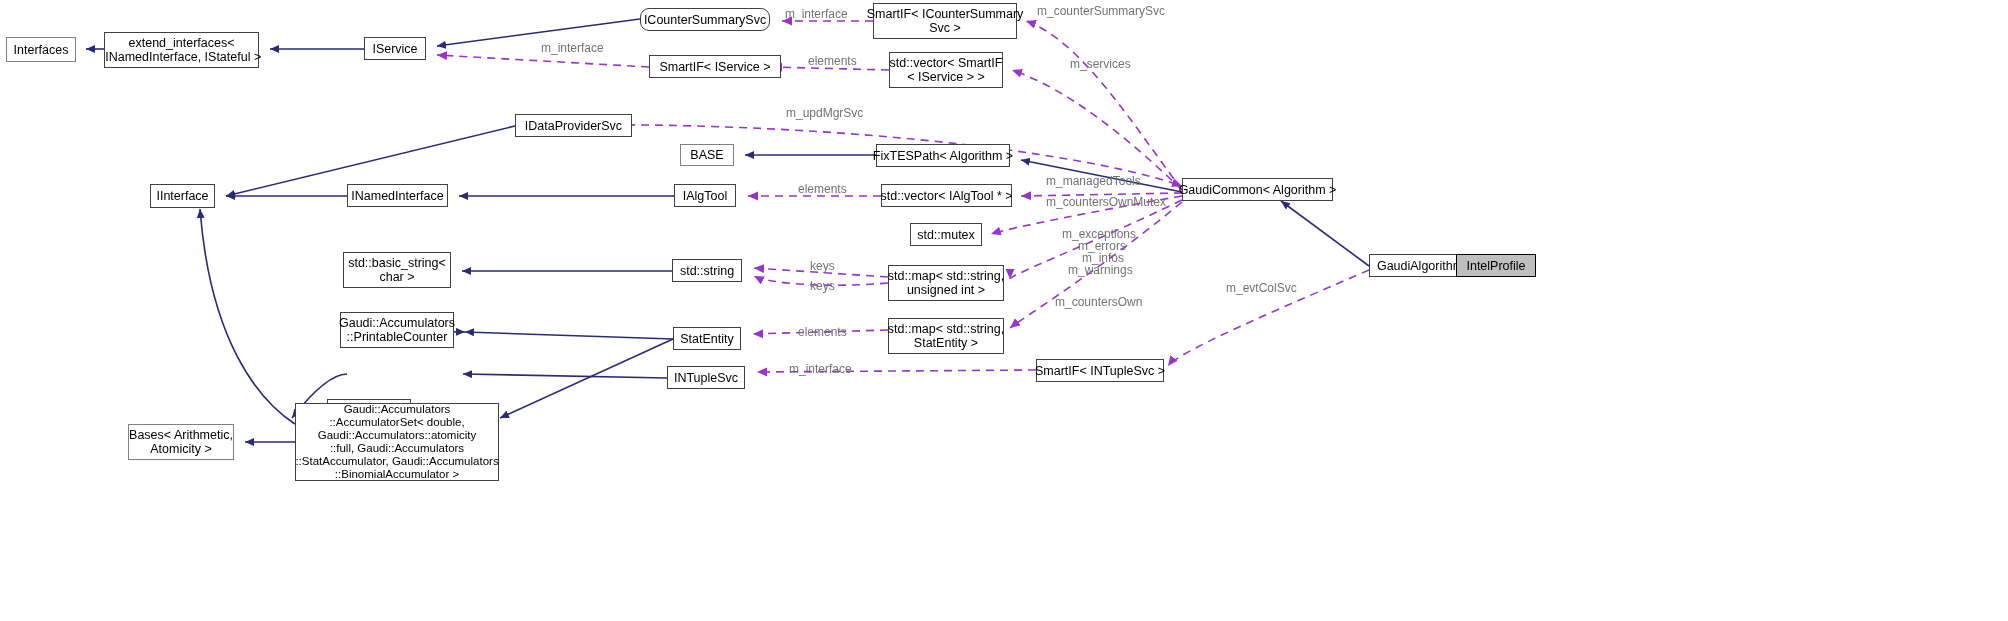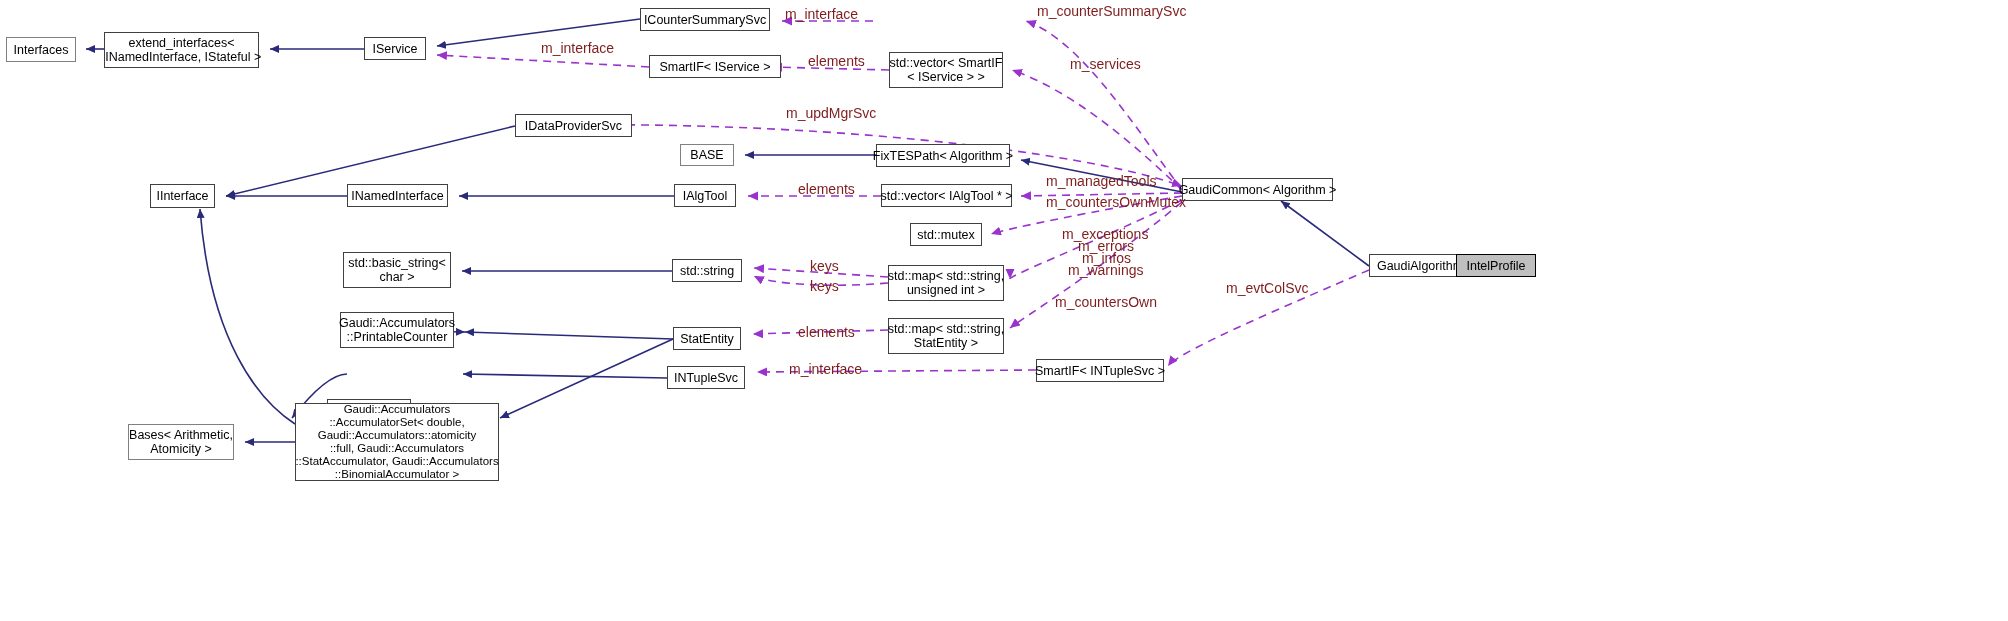--- a/index.html
+++ b/index.html
@@ -18,23 +18,23 @@
     color:#000000;
     white-space:pre;
     letter-spacing:0px;
     padding:0 4px;
   }
   .node.thin{border:1px solid #808080;}
   .node.thick{border:1.6px solid #404040;}
   .node.hl{background:#bfbfbf;border:1px solid #000000;}
   .elabel{
     position:absolute;
-    font-size:14px;
+    font-size:12px;
     line-height:14px;
-    color:#7f1d1d;
+    color:#737373;
     white-space:pre;
     background:transparent;
   }
 </style>
 </head>
 <body>
 
 <div id="canvas">
 
   <svg class="edges" viewBox="0 0 2008 621">
@@ -85,21 +85,23 @@
       <path d="M1182,202 C1100,270 1020,320 1010,328"></path>
       <path d="M1036,370 L757,372"></path>
       <path d="M1369,270 C1300,300 1180,350 1168,366"></path>
     </g>
   </svg>
 
   <div class="node thin" style="left:6px;top:37px;width:70px;height:25px;"><span>Interfaces</span></div>
   <div class="node thick" style="left:104px;top:32px;width:155px;height:36px;"><span>extend_interfaces&lt;
  INamedInterface, IStateful &gt;</span></div>
   <div class="node thick" style="left:364px;top:37px;width:62px;height:23px;"><span>IService</span></div>
-  <div class="node thick" style="left:640px;top:8px;width:130px;height:23px;"><span>ICounterSummarySvc</span></div>
+  <div class="node thick" style="left:640px;top:8px;width:130px;height:23px;border-radius:9px;"><span>ICounterSummarySvc</span></div>
+  <div class="node thick" style="left:873px;top:3px;width:144px;height:36px;"><span>SmartIF&lt; ICounterSummary
+Svc &gt;</span></div>
   <div class="node thick" style="left:649px;top:55px;width:132px;height:23px;"><span>SmartIF&lt; IService &gt;</span></div>
   <div class="node thick" style="left:889px;top:52px;width:114px;height:36px;"><span>std::vector&lt; SmartIF
 &lt; IService &gt; &gt;</span></div>
   <div class="node thick" style="left:515px;top:114px;width:117px;height:23px;"><span>IDataProviderSvc</span></div>
   <div class="node thin" style="left:680px;top:144px;width:54px;height:22px;"><span>BASE</span></div>
   <div class="node thick" style="left:876px;top:144px;width:134px;height:23px;"><span>FixTESPath&lt; Algorithm &gt;</span></div>
   <div class="node thick" style="left:150px;top:184px;width:65px;height:24px;"><span>IInterface</span></div>
   <div class="node thick" style="left:347px;top:184px;width:101px;height:23px;"><span>INamedInterface</span></div>
   <div class="node thick" style="left:674px;top:184px;width:62px;height:23px;"><span>IAlgTool</span></div>
   <div class="node thick" style="left:881px;top:184px;width:131px;height:23px;"><span>std::vector&lt; IAlgTool * &gt;</span></div>

